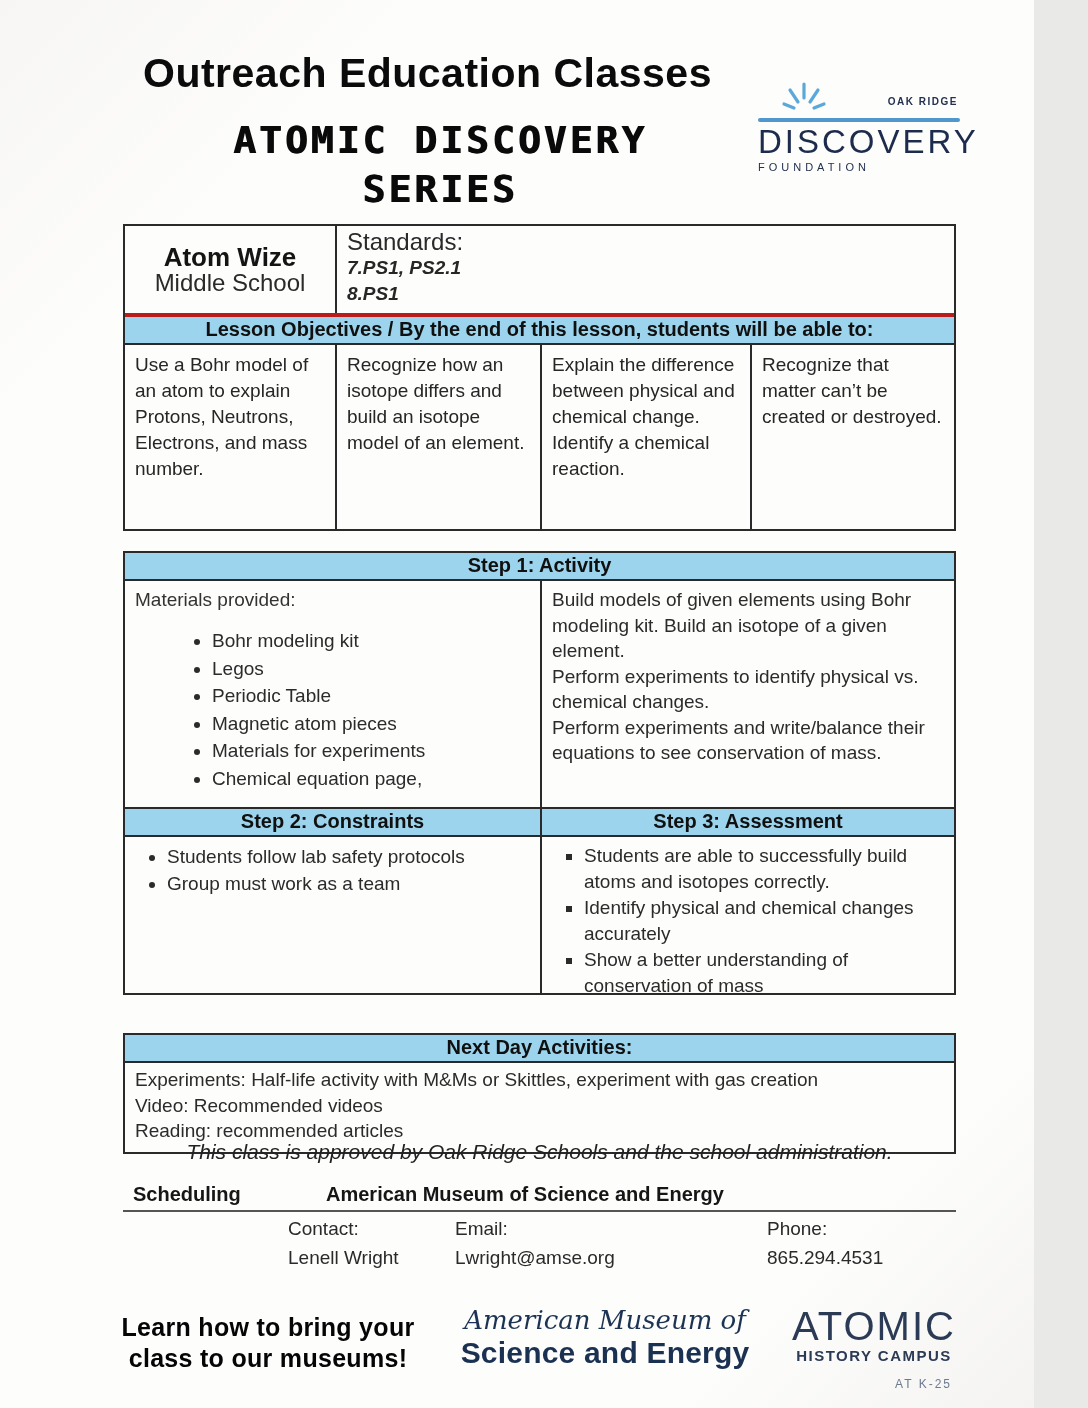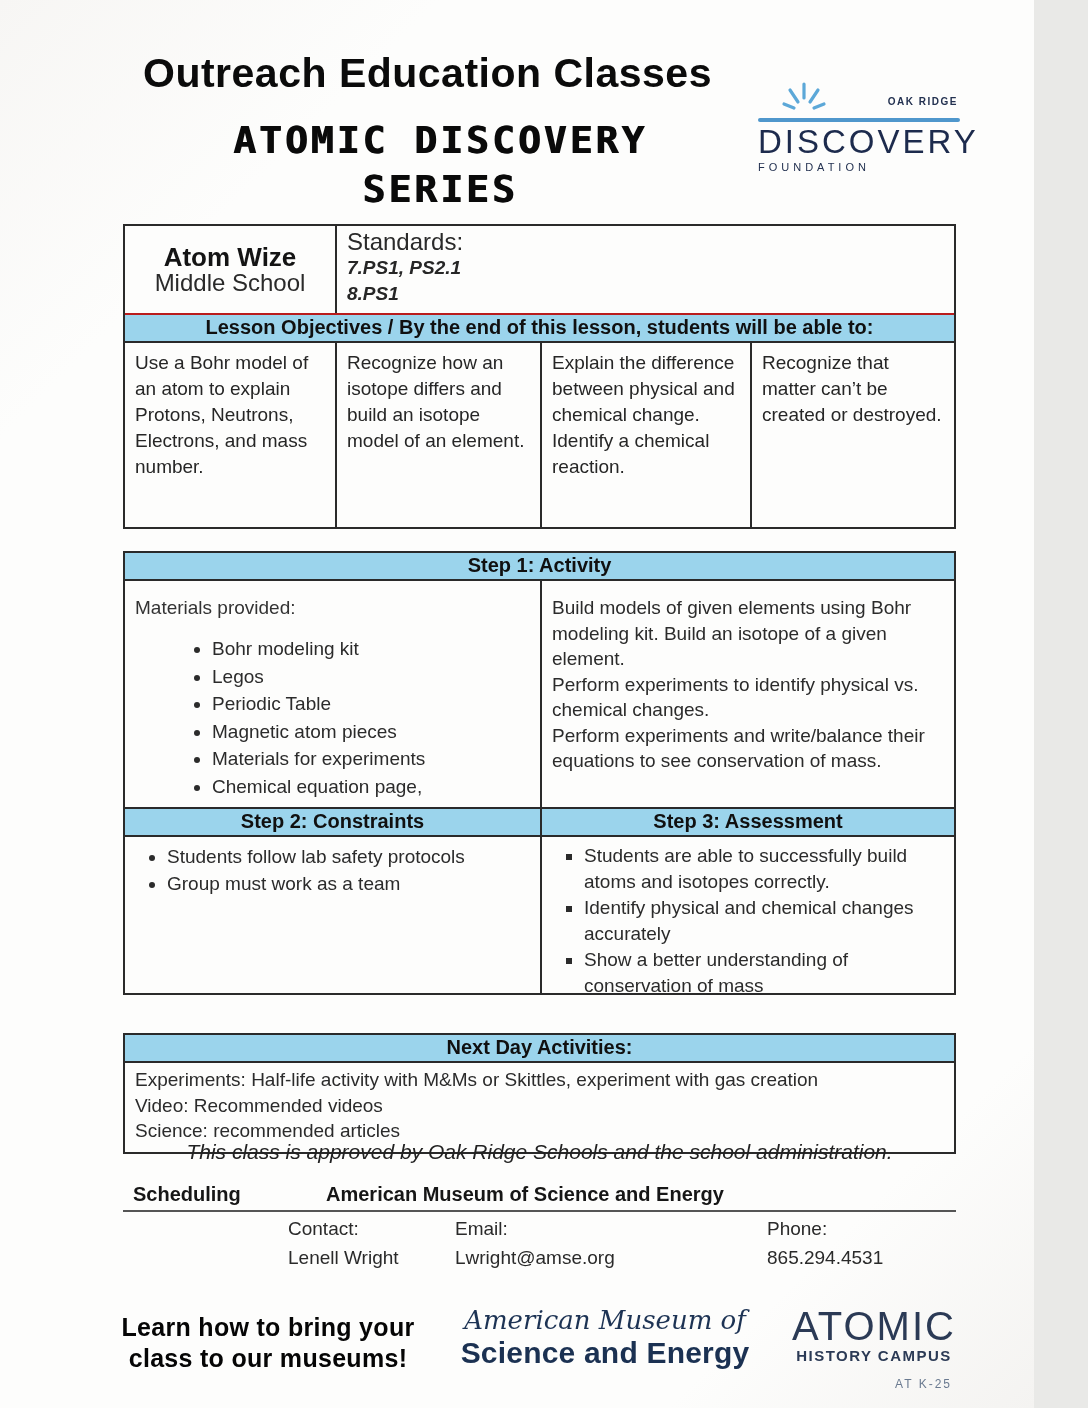--- a/index.html
+++ b/index.html
@@ -30,27 +30,27 @@
   .logo-burst { position:absolute; left:22px; top:-4px; }
   .logo-rule { height:4px; background:#4f97cc; border-radius:2px; }
   .logo-name {
     font-size:33px; letter-spacing:3px; color:#1d2b4d; margin-top:1px;
     font-stretch:semi-condensed;
   }
   .logo-foundation { font-size:11px; letter-spacing:4px; color:#233150; margin-top:0px; }
   
   .tbl { position:absolute; left:123px; width:833px; border:2px solid #2a2a2a; background:#fdfdfc; }
   .band {
-    background:#9bd4ec; border-top:2px solid #b91c1c; border-bottom:2px solid #2a2a2a;
+    background:#9bd4ec; border-top:4px solid #b91c1c; border-bottom:2px solid #2a2a2a;
     text-align:center; font-weight:bold; font-size:20px; color:#101010;
     padding:1px 0 2px 0;
   }
   .band.first { border-top:none; }
   .row { display:flex; }
-  .cell { padding:14px 10px; font-size:19px; line-height:26px; color:#262626; }
+  .cell { padding:6px 10px; font-size:19px; line-height:26px; color:#262626; }
   .cell + .cell { border-left:2px solid #2a2a2a; }
   
   #t1-row1 { height:87px; }
   #t1-c1 { width:210px; display:flex; flex-direction:column; justify-content:center; align-items:center; }
   .course-name { font-size:26px; font-weight:bold; color:#141414; }
   .course-level { font-size:24px; color:#2a2a2a; }
   #t1-c2 { flex:1; padding-top:3px; }
   .standards-label { font-size:24px; color:#2a2a2a; }
   .standards-line { font-size:19px; font-weight:bold; font-style:italic; line-height:26px; color:#262626; }
   #t1-objectives { height:184px; }
@@ -195,21 +195,21 @@
         </ul>
       </div>
     </div>
   </div>
 
   <div class="tbl" style="top:1033px;">
     <div class="band first">Next Day Activities:</div>
     <div id="t3-content">
       <div>Experiments: Half-life activity with M&amp;Ms or Skittles, experiment with gas creation</div>
       <div>Video: Recommended videos</div>
-      <div>Science: recommended articles</div>
+      <div>Reading: recommended articles</div>
     </div>
   </div>
 
   <div class="approval">This class is approved by Oak Ridge Schools and the school administration.</div>
 
   <div class="sched">
     <div class="sched-head">
       <div class="sched-label">Scheduling</div>
       <div>American Museum of Science and Energy</div>
     </div>

